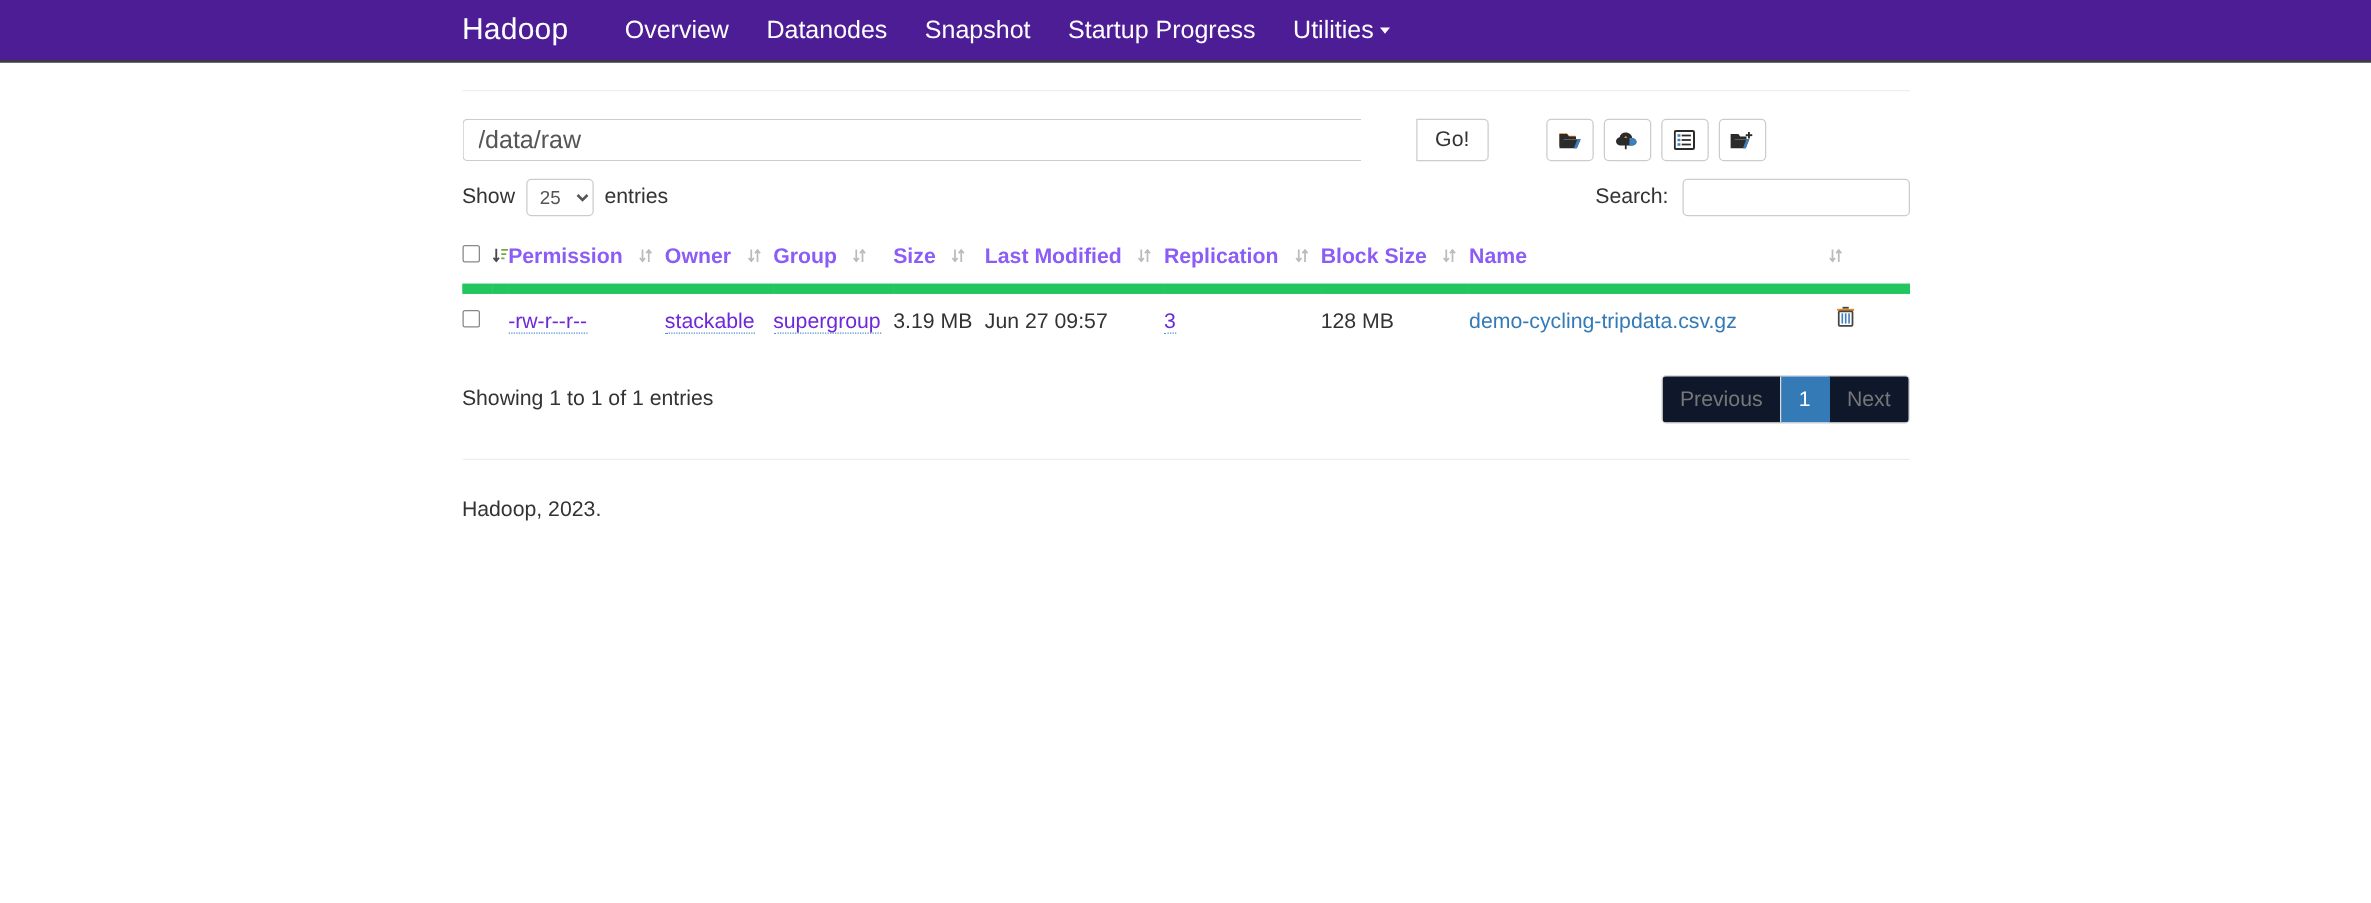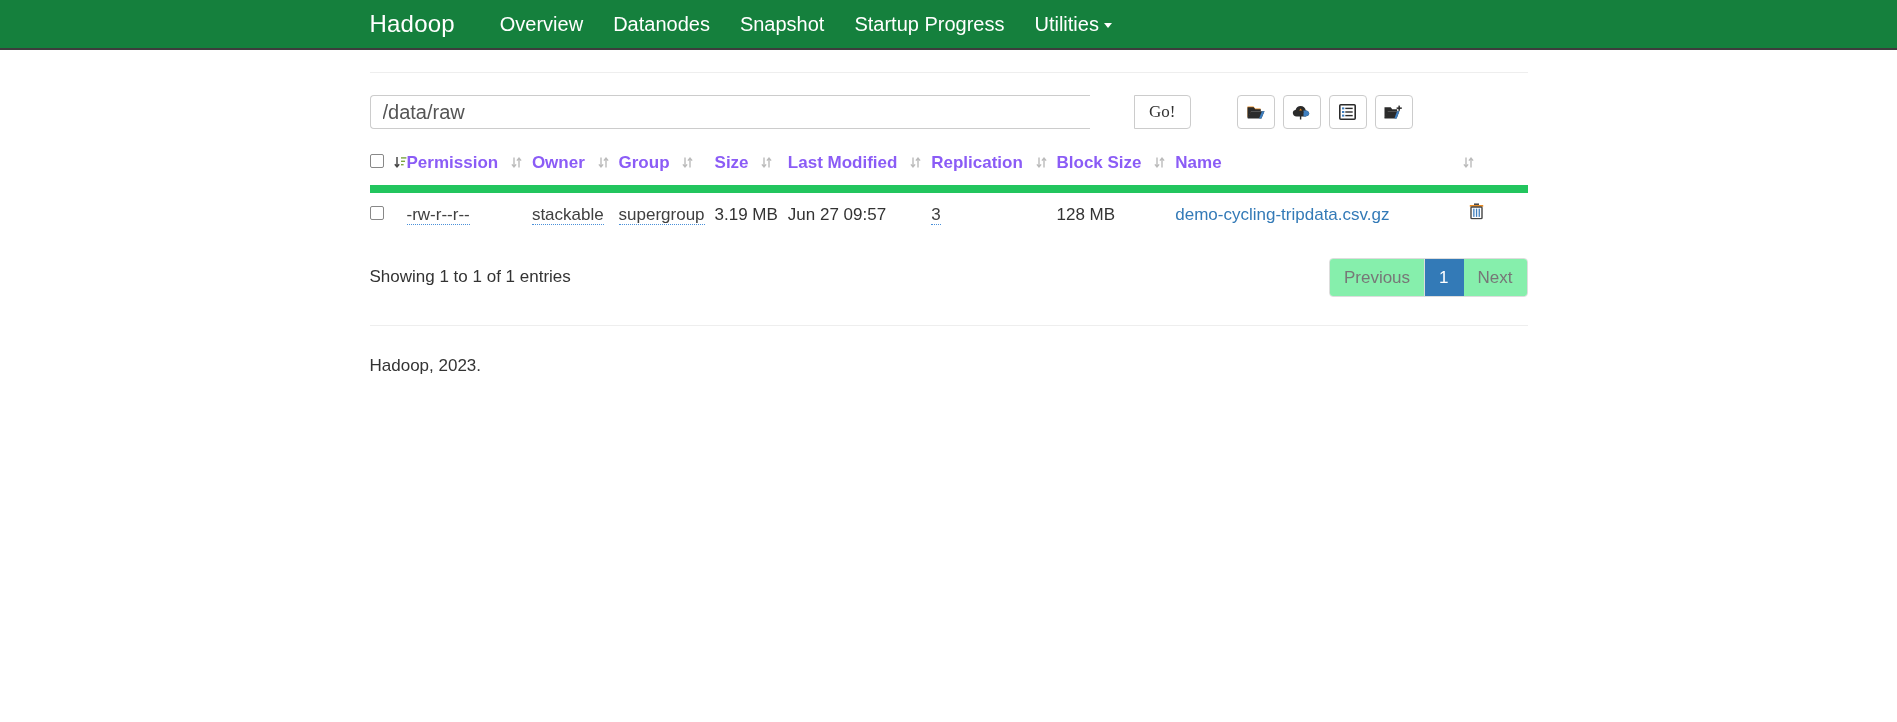--- a/index.html
+++ b/index.html
@@ -15,21 +15,21 @@
     font-size: 17px;
     line-height: 1.428571429;
     color: #333333;
     overflow: hidden;
   }
 
   
   .navbar {
     width: 100%;
     height: 50px;
-    background-color: #15803d;
+    background-color: #4c1d95;
     border-bottom: 2px solid #3d3d3d;
     box-sizing: border-box;
     position: relative;
   }
   .navbar-inner {
     width: 1158px;
     margin: 0 auto;
     padding-left: 0px;
     height: 48px;
     display: flex;
@@ -121,21 +121,21 @@
   .go-btn {
     height: 34px;
     padding: 6px 14px;
     font-size: 17px;
     color: #333;
     background-color: #ffffff;
     border: 1px solid #ccc;
     border-radius: 0 4px 4px 0;
     cursor: pointer;
     box-sizing: border-box;
-    font-family: Liberation Serif, serif;
+    font-family: Liberation Sans, sans-serif;
     white-space: nowrap;
     margin-left: 44px;
   }
   .btn-toolbar {
     display: flex;
     margin-left: 46px;
     gap: 8px;
   }
   .icon-btn {
     width: 38px;
@@ -224,21 +224,21 @@
     border: 1px solid #888;
     border-radius: 2px;
     background: #fff;
     display: inline-block;
     cursor: pointer;
     box-sizing: border-box;
   }
   .editable {
     border-bottom: 1px dotted #4a90d9;
     cursor: pointer;
-    color: #404040;
+    color: #6d28d9;
   }
   a.filelink {
     color: #337ab7;
     text-decoration: none;
   }
   .trash-btn {
     background: none;
     border: 0;
     cursor: pointer;
     padding: 0;
@@ -255,21 +255,21 @@
     color: #333;
   }
   .pagination {
     display: flex;
     border-radius: 4px;
     overflow: hidden;
     border: 1px solid #dddddd;
   }
   .page-btn {
     padding: 7px 14px;
-    background: #86efac;
+    background: #0f172a;
     color: #337ab7;
     border: 0;
     border-right: 1px solid #dddddd;
     font-size: 17px;
     cursor: pointer;
     font-family: "Liberation Sans", sans-serif;
     line-height: 1.4;
   }
   .page-btn:last-child { border-right: 0; }
   .page-btn.disabled { color: #777777; cursor: default; }
@@ -372,20 +372,35 @@
             <path d="M3.4 6.3h12.0L12.6 13.6H0.4z" fill="#2b2b2b"></path>
             <path d="M13.0 6.3h2.4L12.6 13.6h-2.2z" fill="#3f7fbf"></path>
             <rect x="14.4" y="0.6" width="1.5" height="5.2" fill="#2b2b2b"></rect>
             <rect x="12.6" y="2.4" width="5.2" height="1.5" fill="#2b2b2b"></rect>
           </svg>
         </span>
       </button>
     </div>
   </div>
 
+  <div class="dt-controls">
+    <div class="dt-length">
+      <span>Show</span>
+      <select>
+        <option selected="">25</option>
+        <option>50</option>
+        <option>100</option>
+      </select>
+      <span>entries</span>
+    </div>
+    <div class="dt-filter">
+      <label>Search:</label>
+      <input type="search" placeholder="" style="">
+    </div>
+  </div>
 
   <table class="files">
     <thead>
       <tr>
         <th class="col-check">
           <span class="cb"></span>
         </th>
         <th style="width:24px;padding-right:0">
           <span class="sort-ind" style="margin-left:0">
             <svg width="13" height="13" viewBox="0 0 13 13" xmlns="http://www.w3.org/2000/svg">

